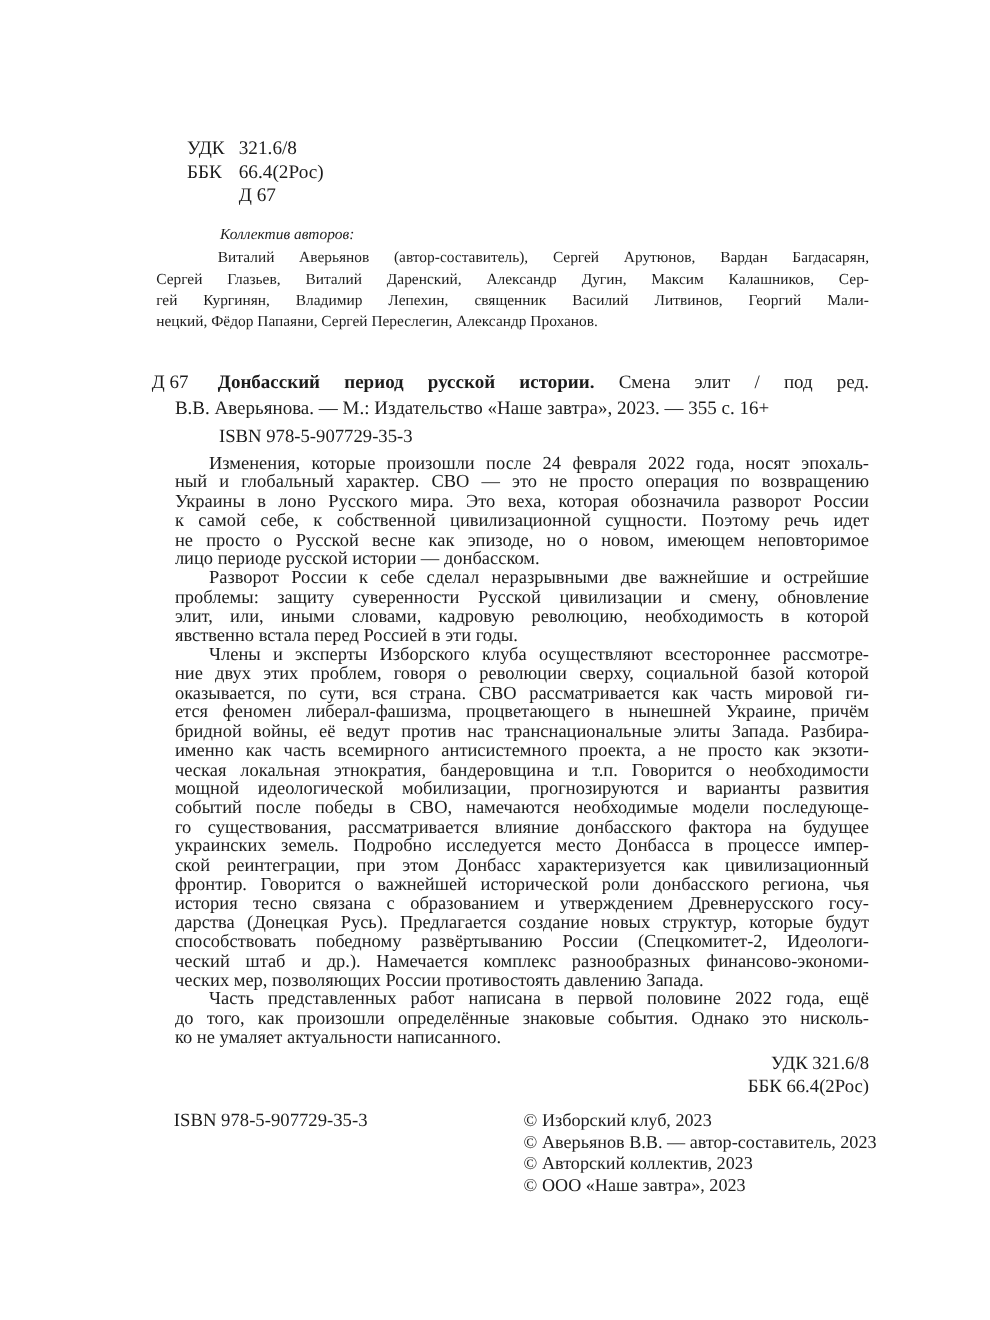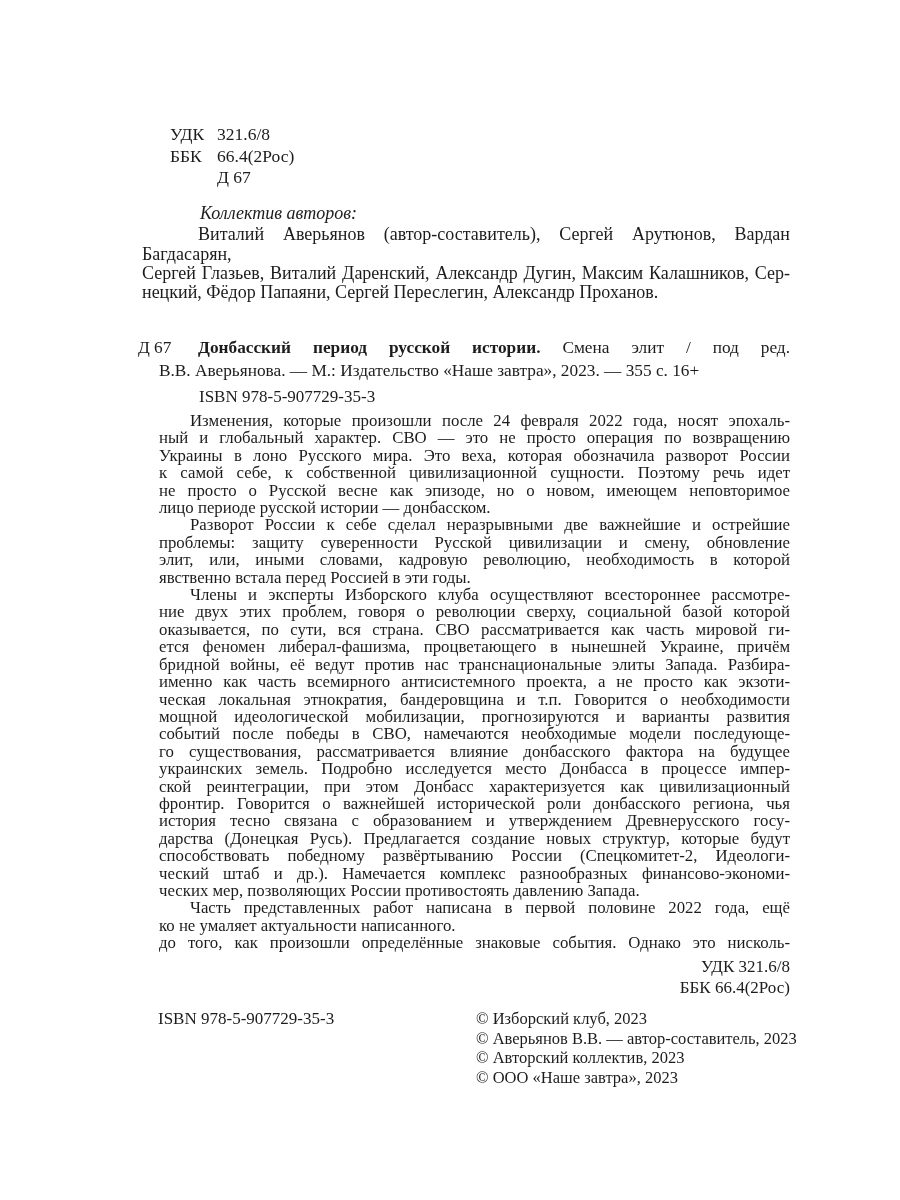--- a/index.html
+++ b/index.html
@@ -29,21 +29,21 @@
   .udc-header .lbl {
     display: inline-block;
     width: 47px;
   }
   
   .authors-block {
     position: absolute;
     left: 142px;
     top: 204px;
     width: 648px;
-    font-size: 18px;
+    font-size: 14px;
     line-height: 19.3px;
   }
   .authors-heading {
     font-style: italic;
     text-indent: 58px;
     margin-bottom: 2px;
   }
   .authors-block .jline.first { text-indent: 56px; }
   
   .jline {
@@ -138,20 +138,21 @@
     <div class="row">
       <span class="lbl"></span><span class="val">Д 67</span>
     </div>
   </div>
 
   <div class="authors-block">
     <div class="authors-heading">Коллектив авторов:</div>
     <div>
         <div class="jline first">Виталий Аверьянов (автор-составитель), Сергей Арутюнов, Вардан Багдасарян,</div>
         <div class="jline">Сергей Глазьев, Виталий Даренский, Александр Дугин, Максим Калашников, Сер-</div>
+        <div class="jline">гей Кургинян, Владимир Лепехин, священник Василий Литвинов, Георгий Мали-</div>
         <div class="jline last">нецкий, Фёдор Папаяни, Сергей Переслегин, Александр Проханов.</div>
       </div>
   </div>
 
   <div class="bib-block">
     <span class="bib-code">Д 67</span>
     <div class="bib-lines">
       <div class="jline first">
         <span class="bib-title">Донбасский период русской истории.</span><span> Смена элит / под ред.</span>
       </div>
@@ -191,22 +192,22 @@
         <div class="jline">ской реинтеграции, при этом Донбасс характеризуется как цивилизационный</div>
         <div class="jline">фронтир. Говорится о важнейшей исторической роли донбасского региона, чья</div>
         <div class="jline">история тесно связана с образованием и утверждением Древнерусского госу-</div>
         <div class="jline">дарства (Донецкая Русь). Предлагается создание новых структур, которые будут</div>
         <div class="jline">способствовать победному развёртыванию России (Спецкомитет-2, Идеологи-</div>
         <div class="jline">ческий штаб и др.). Намечается комплекс разнообразных финансово-экономи-</div>
         <div class="jline last">ческих мер, позволяющих России противостоять давлению Запада.</div>
       </div>
       <div class="paragraph">
         <div class="jline first">Часть представленных работ написана в первой половине 2022 года, ещё</div>
+        <div class="jline">до того, как произошли определённые знаковые события. Однако это нисколь-</div>
         <div class="jline last">ко не умаляет актуальности написанного.</div>
-        <div class="jline">до того, как произошли определённые знаковые события. Однако это нисколь-</div>
       </div>
     </div>
 
   <div class="udc-footer">
     <div>УДК 321.6/8</div>
     <div>ББК 66.4(2Рос)</div>
   </div>
 
   <div class="isbn-bottom">ISBN 978-5-907729-35-3</div>
 

